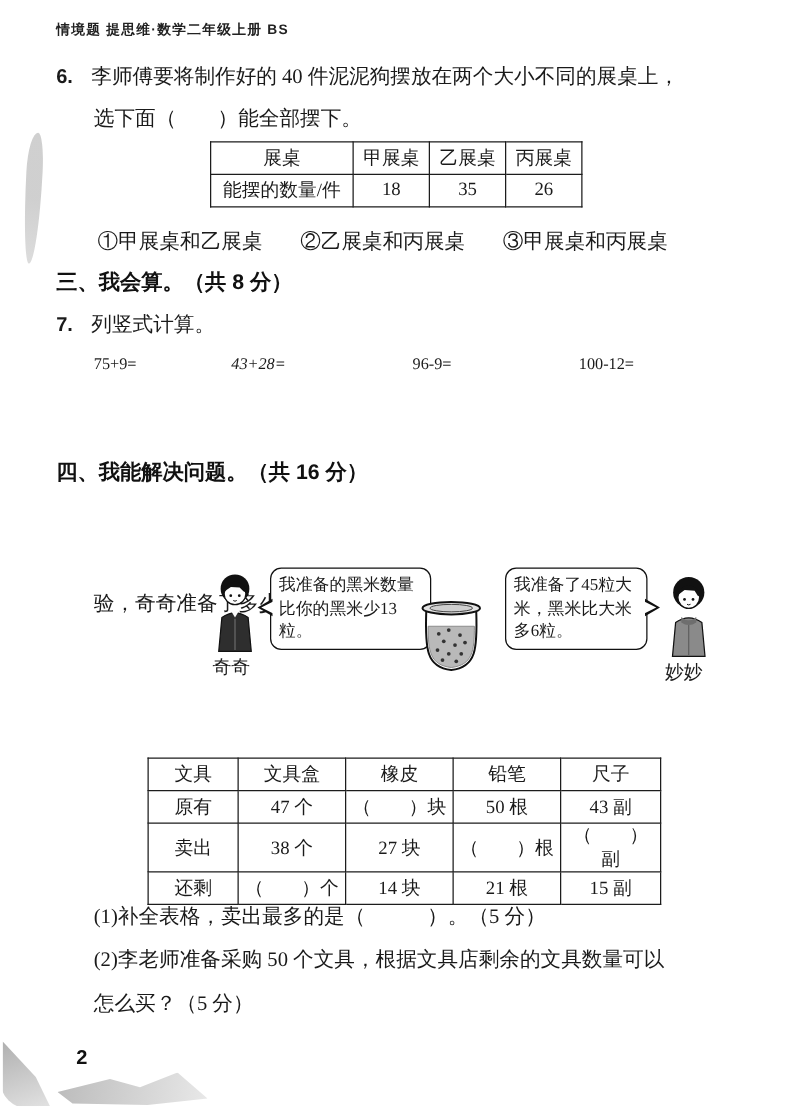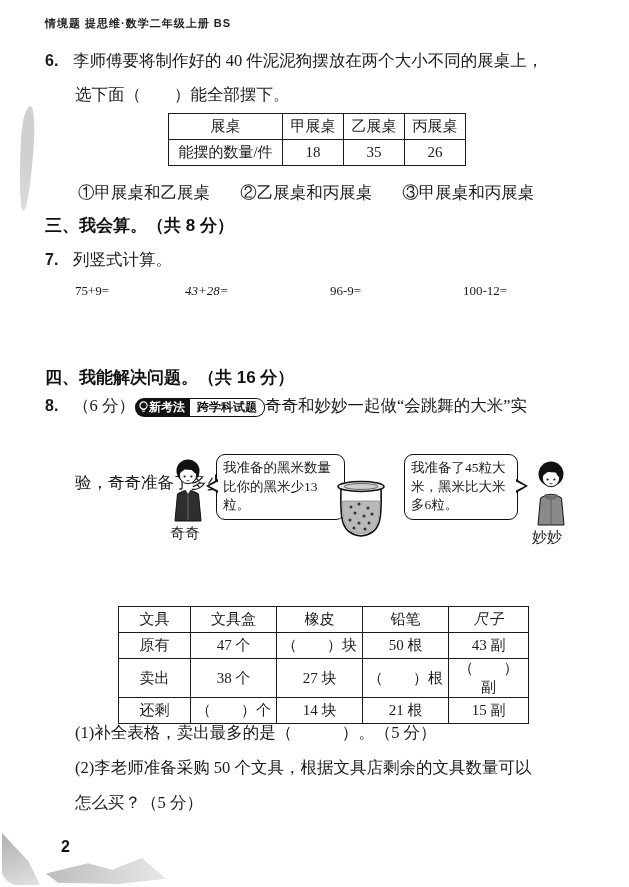--- a/index.html
+++ b/index.html
@@ -158,33 +158,20 @@
   </div>
   <div class="problems">
     <span style="left:75px; top:283px;">75+9=</span>
     <span style="left:185px; top:283px;font-style:italic;">43+28=</span>
     <span style="left:330px; top:283px;">96-9=</span>
     <span style="left:463px; top:283px;">100-12=</span>
   </div>
 
   <div class="abs sec-title" style="left:45px; top:366px;">四、我能解决问题。（共 16 分）</div>
 
-  <div class="abs" style="left:45px; top:395px; white-space:nowrap;">
-    <span class="qnum">8.</span><span class="qtext">（6 分）</span><span class="badge-pair">
-        <span class="badge-dark">
-          <svg width="11" height="13" viewBox="0 0 11 13">
-            <circle cx="5.5" cy="4.5" r="3.6" fill="none" stroke="#fff" stroke-width="1.2"></circle>
-            <rect x="3.9" y="8" width="3.2" height="1.1" fill="#fff"></rect>
-            <rect x="4.2" y="9.7" width="2.6" height="1" fill="#fff"></rect>
-          </svg>
-          <span>新考法</span>
-        </span>
-        <span class="badge-outline">跨学科试题</span>
-      </span><span class="qtext">奇奇和妙妙一起做“会跳舞的大米”实</span>
-  </div>
   <div class="abs qtext" style="left:75px; top:428px;margin-top:44px;">验，奇奇准备了多少粒黑米？</div>
 
   <div class="abs" style="left:160px; top:452px; width:430px; height:110px;">
 
     <svg class="abs" style="left:8px; top:6px;" width="40" height="64" viewBox="0 0 40 64">
       <circle cx="20" cy="13" r="11.5" fill="#111"></circle>
       <circle cx="20" cy="17" r="8.7" fill="#fdfdfd" stroke="#111" stroke-width="1"></circle>
       <path d="M11.3,16 a8.7,8.7 0 0 1 17.4,0 l-2,-1 -3,-3 -7,-0.5 -3.5,2.5 z" fill="#111"></path>
       <circle cx="16.6" cy="18.5" r="1.1" fill="#111"></circle>
       <circle cx="23.4" cy="18.5" r="1.1" fill="#111"></circle>
@@ -240,21 +227,21 @@
   </div>
 
 
   <table class="grid abs" style="left:118px; top:606px;">
     <tbody>
         <tr>
       <td style="width:72px;">文具</td>
       <td style="width:86px;">文具盒</td>
       <td style="width:86px;">橡皮</td>
       <td style="width:86px;">铅笔</td>
-      <td style="width:80px;font-style:italic;">尺子</td>
+      <td style="width:80px;">尺子</td>
     </tr>
     <tr>
       <td>原有</td>
       <td>47 个</td>
       <td>（　　）块</td>
       <td>50 根</td>
       <td>43 副</td>
     </tr>
     <tr>
       <td>卖出</td>

